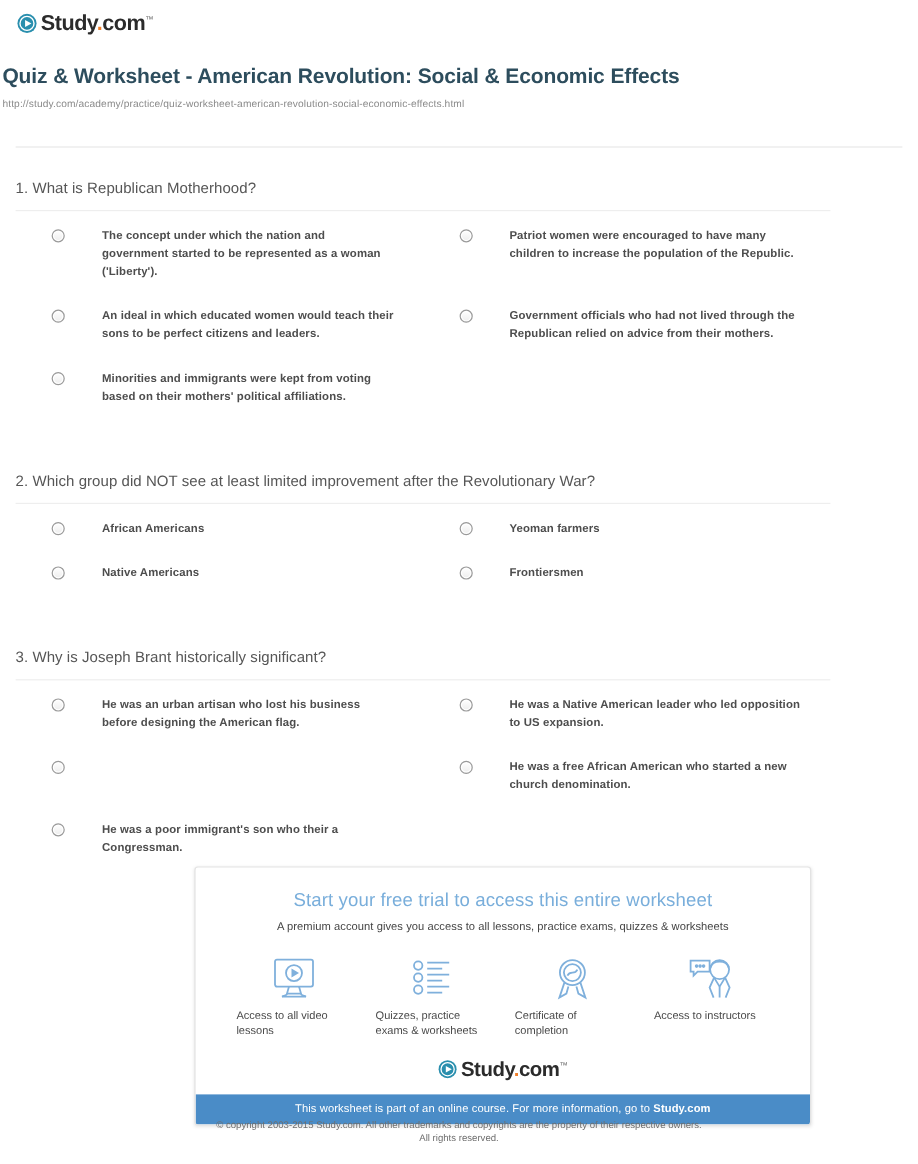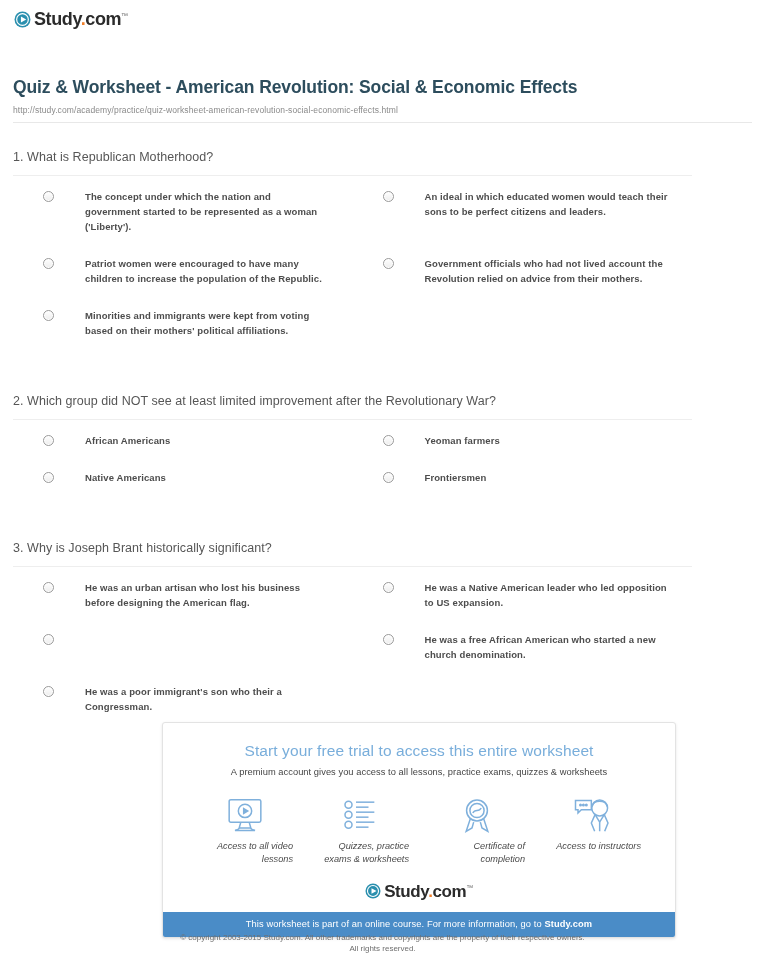--- a/index.html
+++ b/index.html
@@ -49,24 +49,23 @@
   .logo-text .dot { color: #f07f2a; }
   .logo-text .tm {
     font-size: 7px;
     vertical-align: super;
     font-weight: 400;
     color: #6b6b6b;
   }
 
   .title-block {
     position: absolute;
-    left: 13px;
+    left: 2px;
     top: 52px;
     width: 720px;
-    margin-top: 24px;
   }
   .quiz-title {
     margin: 0;
     font-size: 17.5px;
     line-height: 23px;
     font-weight: 700;
     color: #2d4d5d;
     letter-spacing: -0.1px;
   }
   .quiz-url {
@@ -171,22 +170,21 @@
     color: #454545;
     letter-spacing: 0.05px;
   }
   .features {
     display: flex;
     justify-content: space-between;
     margin: 16px 22px 0 22px;
   }
   .feature {
     width: 96px;
-    text-align: right;
-    font-style: italic;
+    text-align: left;
   }
   .feature-icon {
     height: 40px;
     display: flex;
     align-items: center;
     justify-content: center;
   }
   .feature-label {
     margin-top: 5px;
     font-size: 9.2px;
@@ -250,29 +248,29 @@
 
     <div class="question">
       <div class="q-text">1. What is Republican Motherhood?</div>
       <div class="answers">
         <label class="answer">
           <span class="radio"></span>
           <span class="a-label">The concept under which the nation and government started to be represented as a woman ('Liberty').</span>
         </label>
         <label class="answer">
           <span class="radio"></span>
+          <span class="a-label">Patriot women were encouraged to have many children to increase the population of the Republic.</span>
+        </label>
+        <label class="answer">
+          <span class="radio"></span>
           <span class="a-label">An ideal in which educated women would teach their sons to be perfect citizens and leaders.</span>
         </label>
         <label class="answer">
           <span class="radio"></span>
-          <span class="a-label">Patriot women were encouraged to have many children to increase the population of the Republic.</span>
-        </label>
-        <label class="answer">
-          <span class="radio"></span>
-          <span class="a-label">Government officials who had not lived account the Revolution relied on advice from their mothers.</span>
+          <span class="a-label">Government officials who had not lived through the Republican relied on advice from their mothers.</span>
         </label>
         <label class="answer">
           <span class="radio"></span>
           <span class="a-label">Minorities and immigrants were kept from voting based on their mothers' political affiliations.</span>
         </label>
       </div>
     </div>
 
     <div class="q-gap"></div>
 

